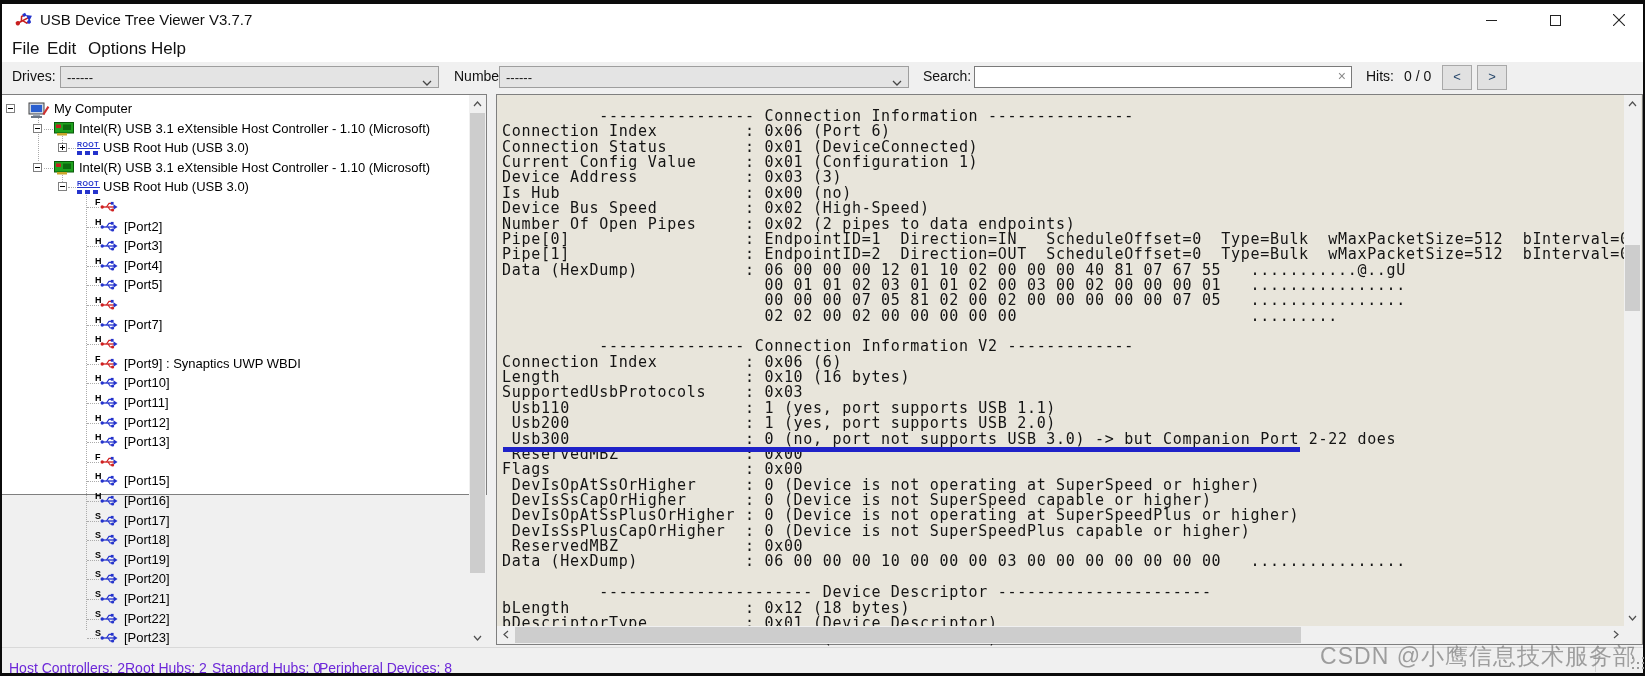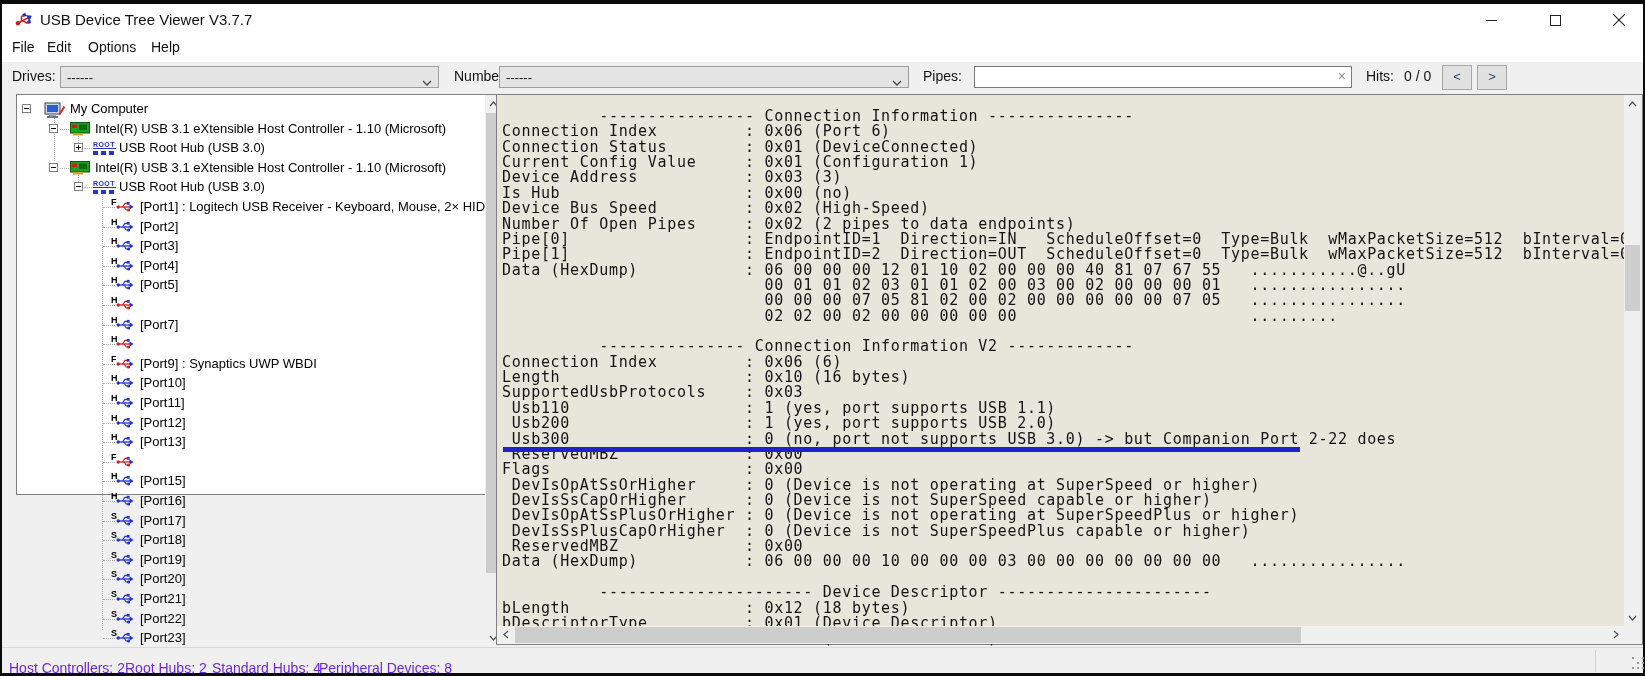--- a/index.html
+++ b/index.html
@@ -12,39 +12,39 @@
   .bb{left:0;bottom:0;width:1645px;height:3px;}
 
   
   .titlebar{position:absolute;left:2px;top:4px;width:1641px;height:32px;background:#fff;}
   .appicon{position:absolute;left:12px;top:6px;}
   .title{position:absolute;left:38px;top:7px;font-size:15px;color:#101010;}
   .wbtn{position:absolute;top:0;width:46px;height:32px;display:flex;align-items:center;justify-content:center;}
 
   
   .menubar{position:absolute;left:2px;top:36px;width:1641px;height:26px;background:#fff;}
-  .mitem{position:absolute;top:3px;font-size:14px;color:#111;}
+  .mitem{position:absolute;top:3px;font-size:17px;color:#111;}
 
   
   .toolbar{position:absolute;left:2px;top:62px;width:1641px;height:28px;background:#f0f0f0;}
   .lbl{position:absolute;top:6px;font-size:14px;color:#111;}
   .combo{position:absolute;top:4px;height:20px;background:#e4e4e4;border:1px solid #9e9e9e;font-size:13px;color:#111;}
   .combo .val{position:absolute;left:6px;top:3px;}
   .combo .chev{position:absolute;right:6px;top:7px;}
   .searchbox{position:absolute;left:972px;top:4px;width:376px;height:20px;background:#fff;border:1px solid #7a7a7a;}
   .searchbox input{position:absolute;left:3px;top:1px;width:350px;height:16px;border:none;outline:none;font-size:13px;background:transparent;}
   .clearx{position:absolute;right:5px;top:1px;font-size:14px;color:#8a8a8a;cursor:pointer;}
   .hitsval{position:absolute;top:6px;font-size:14px;color:#111;}
   .navbtn{position:absolute;top:3px;width:28px;height:23px;background:#e1e1e1;border:1px solid #a8a8a8;
           font-size:13px;color:#27476b;text-align:center;line-height:21px;}
 
   .workspace{position:absolute;left:2px;top:90px;width:1641px;height:583px;background:#f0f0f0;}
 
   
-  .treepane{position:absolute;left:16px;top:94px;width:487px;height:401px;background:#fff;border:1px solid #7f7f7f;box-sizing:border-box;}
+  .treepane{position:absolute;left:0;top:94px;width:487px;height:401px;background:#fff;border:1px solid #7f7f7f;box-sizing:border-box;}
   .treecontent{position:absolute;left:0;top:0;width:468px;height:551px;overflow:hidden;}
   .trow{position:absolute;left:0;width:468px;height:20px;}
   .tlabel{position:absolute;top:0;font-size:13px;color:#000;line-height:19.6px;white-space:pre;}
   .tlabel.sel{background:#ececec;outline:1px dotted #b0b0b0;padding:0 2px;}
   .texp{position:absolute;top:5px;line-height:0;}
   .ticon{position:absolute;top:3px;line-height:0;}
   .spd{position:absolute;top:0px;font-weight:bold;font-size:9px;color:#000;font-family:"Liberation Sans",sans-serif;}
   .stub{position:absolute;top:10px;border-top:1px dotted #ababab;}
   .tguide{position:absolute;border-left:1px dotted #ababab;width:0;}
   .hubico i{font-style:normal;font-weight:bold;font-size:7px;letter-spacing:.4px;color:#2433cc;display:block;border-bottom:1px solid #2433cc;width:23px;line-height:7px;}
@@ -129,21 +129,21 @@
             <path d="M1 1 L5 5 L9 1" fill="none" stroke="#454545" stroke-width="1.3"></path>
           </svg></span>
     </div>
     <span class="lbl" style="left:452px">Number:</span>
     <div class="combo" style="left:497px;width:408px">
       <span class="val">------</span>
       <span class="chev"><svg width="10" height="6" viewBox="0 0 10 6">
             <path d="M1 1 L5 5 L9 1" fill="none" stroke="#454545" stroke-width="1.3"></path>
           </svg></span>
     </div>
-    <span class="lbl" style="left:921px">Pipes:</span>
+    <span class="lbl" style="left:921px">Search:</span>
     <div class="searchbox">
       <input type="text" value="" style="">
       <span class="clearx">×</span>
     </div>
     <span class="lbl" style="left:1364px">Hits:</span>
     <span class="hitsval" style="left:1402px">0 / 0</span>
     <div class="navbtn" style="left:1440px">&lt;</div>
     <div class="navbtn" style="left:1475px">&gt;</div>
   </div>
 
@@ -221,21 +221,20 @@
           <span class="spd" style="left:94px">F</span>
           <span class="ticon" style="left:99px"><svg width="18" height="13" viewBox="0 0 18 13">
     <circle cx="2.2" cy="7" r="1.7" fill="#cf2020"></circle>
     <rect x="3" y="6.35" width="11.5" height="1.3" fill="#cf2020"></rect>
     <path d="M13.5 4.2 L17.5 7 L13.5 9.8 Z" fill="#2433cc"></path>
     <path d="M6.5 7 L9 3.4 L11.6 3.4" stroke="#cf2020" stroke-width="1.2" fill="none"></path>
     <rect x="10.8" y="1.9" width="2.8" height="2.8" fill="#2433cc"></rect>
     <path d="M8 7 L10.2 10 L12 10" stroke="#cf2020" stroke-width="1.2" fill="none"></path>
     <circle cx="12.6" cy="10" r="1.6" fill="#cf2020"></circle>
             </svg></span>
-          <span class="tlabel" style="left:123px">[Port1] : Logitech USB Receiver - Keyboard, Mouse, 2× HID</span>
         </div>
         <div class="trow" style="top: 121.6px;">
           <span class="stub" style="left:86px;width:12px"></span>
           <span class="spd" style="left:94px">H</span>
           <span class="ticon" style="left:99px"><svg width="18" height="13" viewBox="0 0 18 13">
     <circle cx="2.2" cy="7" r="1.7" fill="#2433cc"></circle>
     <rect x="3" y="6.35" width="11.5" height="1.3" fill="#2433cc"></rect>
     <path d="M13.5 4.2 L17.5 7 L13.5 9.8 Z" fill="#2433cc"></path>
     <path d="M6.5 7 L9 3.4 L11.6 3.4" stroke="#2433cc" stroke-width="1.2" fill="none"></path>
     <rect x="10.8" y="1.9" width="2.8" height="2.8" fill="#2433cc"></rect>
@@ -616,19 +615,20 @@
             <path d="M1 1 L5 4.5 L1 8" fill="none" stroke="#505050" stroke-width="1.2"></path>
           </svg>
         </div>
     </div>
     <div class="sb" style="left:1127px;top:531px;width:17px;height:18px"></div>
   </div>
 
   <div class="statusbar" id="statusbar">
       <span class="sitem" style="left: 7px;">Host Controllers: 2</span>
       <span class="sitem" style="left: 123px;">Root Hubs: 2</span>
-      <span class="sitem" style="left: 210px;">Standard Hubs: 4</span>
+      <span class="sitem" style="left: 210px;">Standard Hubs: 0</span>
       <span class="sitem" style="left: 317px;">Peripheral Devices: 8</span>
     </div>
   <div class="ssep"></div>
   <div class="grip"></div>
+  <div class="watermark">CSDN @小鹰信息技术服务部</div>
 
 </div>
 
 </body></html>

